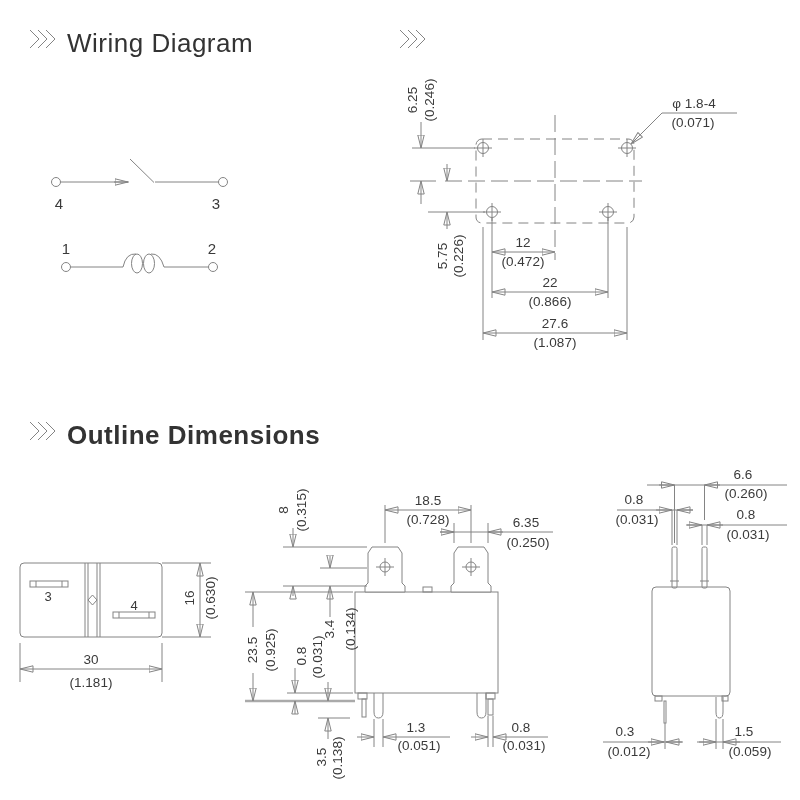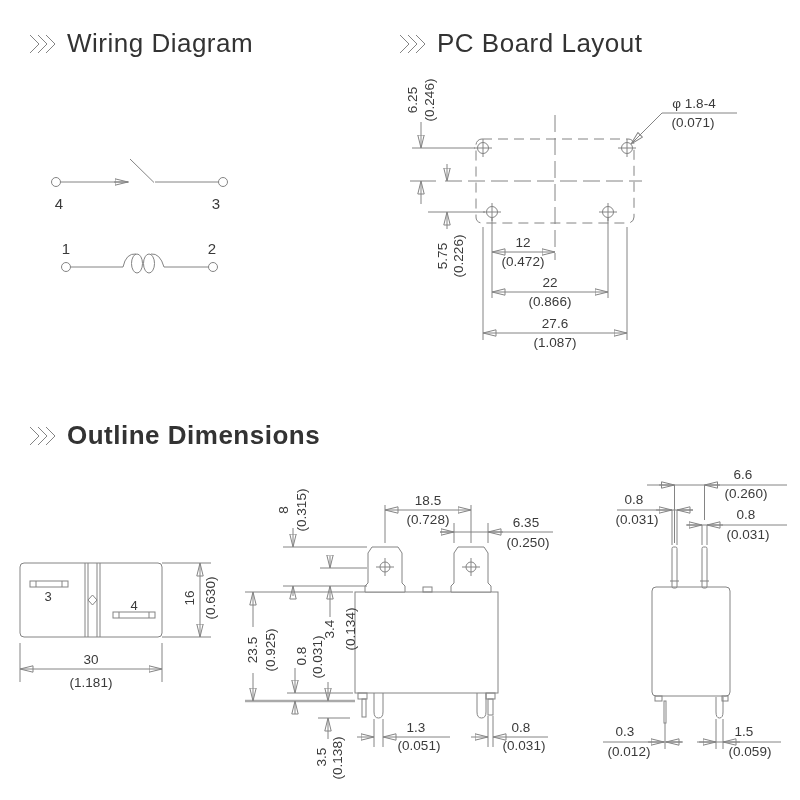--- a/index.html
+++ b/index.html
@@ -1,18 +1,18 @@
 <!DOCTYPE html>
 <html><head>
 <meta charset="utf-8">
 <style>
   html,body { margin:0; padding:0; background:#ffffff; }
   #page { position:relative; width:800px; height:800px; background:#fff; overflow:hidden;
           font-family:"Liberation Sans", sans-serif; }
-  .title-row { position:absolute; display:flex; align-items:center; gap:9px; }
+  .title-row { position:absolute; display:flex; align-items:flex-start; gap:9px; }
   .title-text { font-size:26px; color:#333; letter-spacing:0.5px; }
   .fig { position:absolute; }
   svg line, svg path, svg rect, svg circle, svg ellipse, svg polygon {
       stroke:#848484; stroke-width:1; fill:none; }
   svg .wfill { fill:#ffffff; }
   svg .dash  { stroke-dasharray:10 6; }
   svg .cl    { stroke-dasharray:17 6; }
   svg .seat  { stroke:#aaaaaa; stroke-width:2.5; }
   svg text { stroke:none; fill:#3a3a3a; font-family:"Liberation Sans", sans-serif; }
   .dt { font-size:13.5px; text-anchor:middle; }
@@ -32,21 +32,20 @@
     </svg>
     <span class="title-text">Wiring Diagram</span>
   </div>
 
   <div class="title-row" style="left:398px; top:28px;">
     <svg width="30" height="22" viewBox="0 0 30 22">
       <path d="M2,2 L11,11 L2,20" stroke="#8e8e8e" stroke-width="3.6"></path>
       <path d="M10,2 L19,11 L10,20" stroke="#a4a4a4" stroke-width="3.6"></path>
       <path d="M18,2 L27,11 L18,20" stroke="#bababa" stroke-width="3.6"></path>
     </svg>
-    <span class="title-text">PC Board Layout</span>
   </div>
 
   <div class="title-row" style="left:28px; top:420px;font-weight:bold;">
     <svg width="30" height="22" viewBox="0 0 30 22">
       <path d="M2,2 L11,11 L2,20" stroke="#8e8e8e" stroke-width="3.6"></path>
       <path d="M10,2 L19,11 L10,20" stroke="#a4a4a4" stroke-width="3.6"></path>
       <path d="M18,2 L27,11 L18,20" stroke="#bababa" stroke-width="3.6"></path>
     </svg>
     <span class="title-text">Outline Dimensions</span>
   </div>

